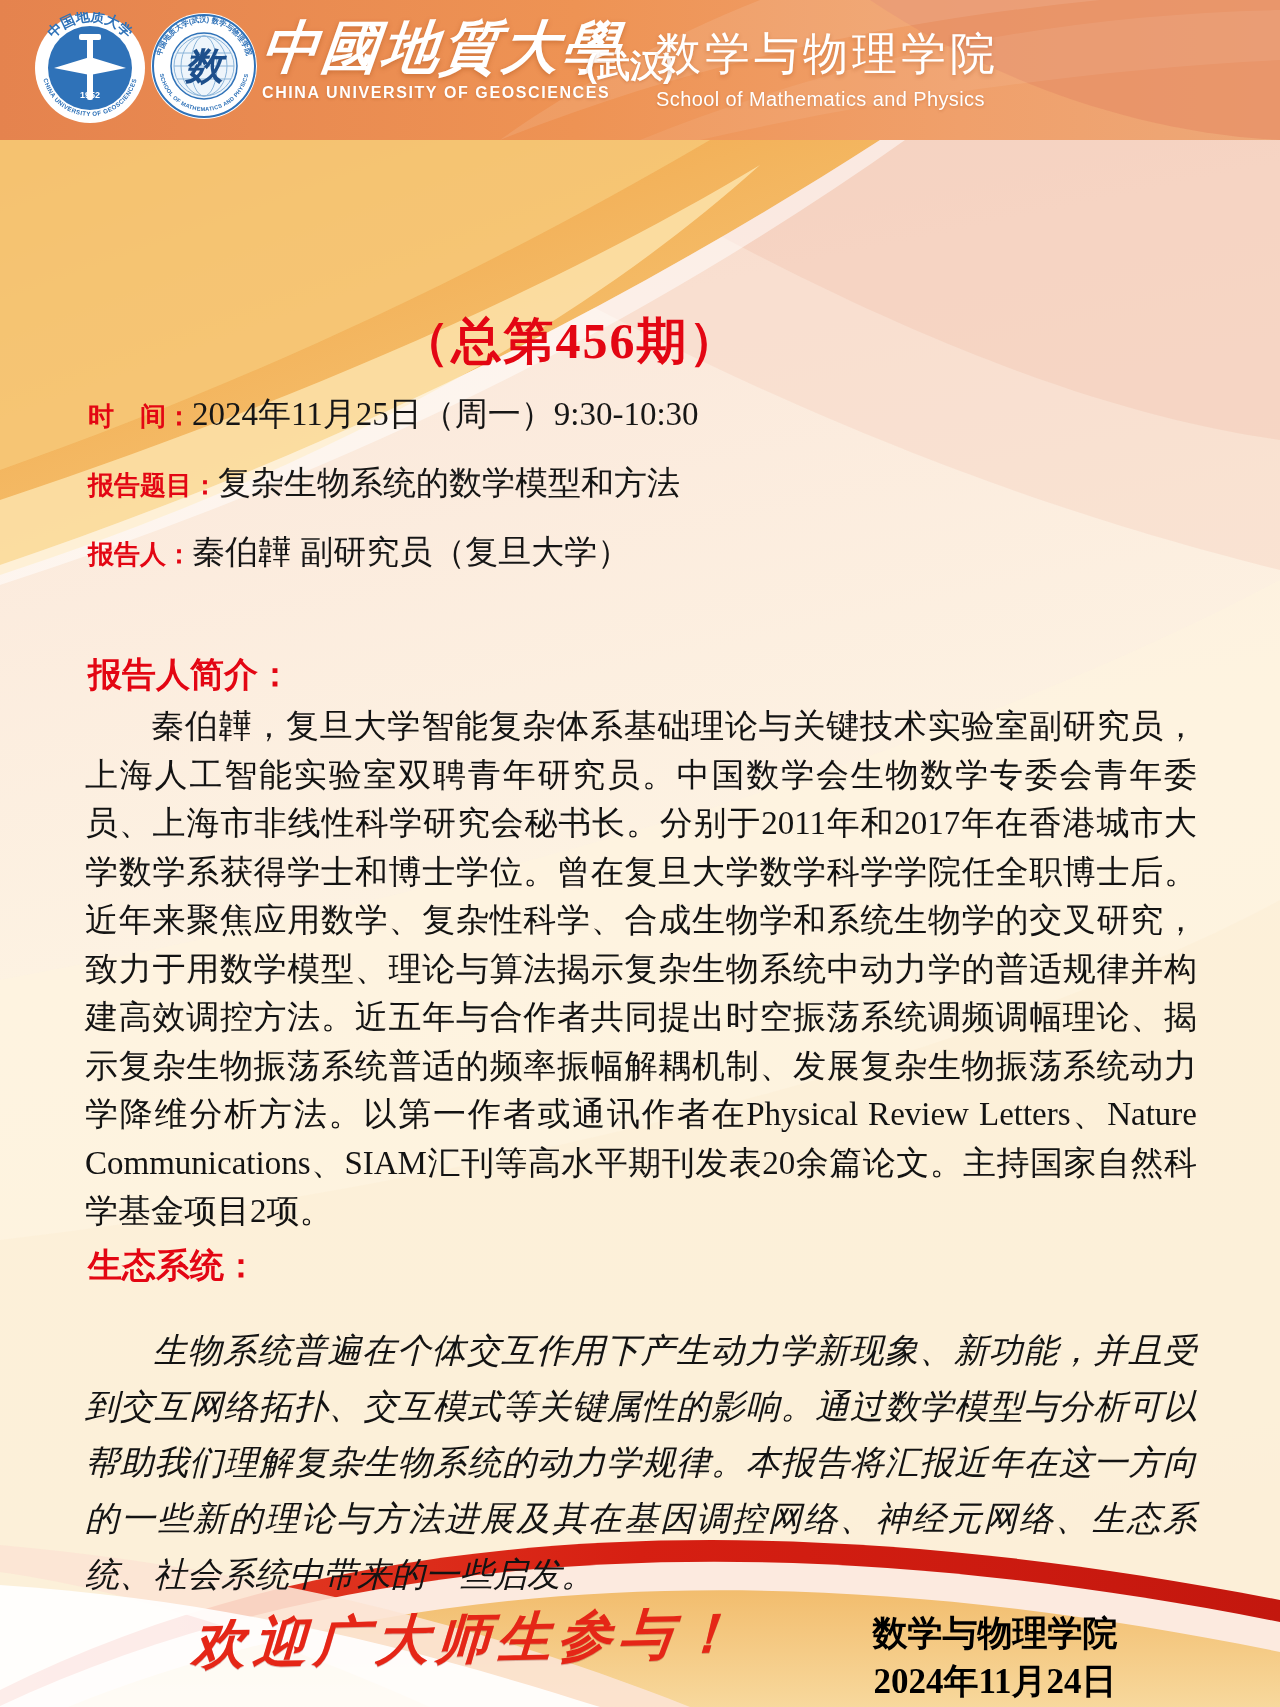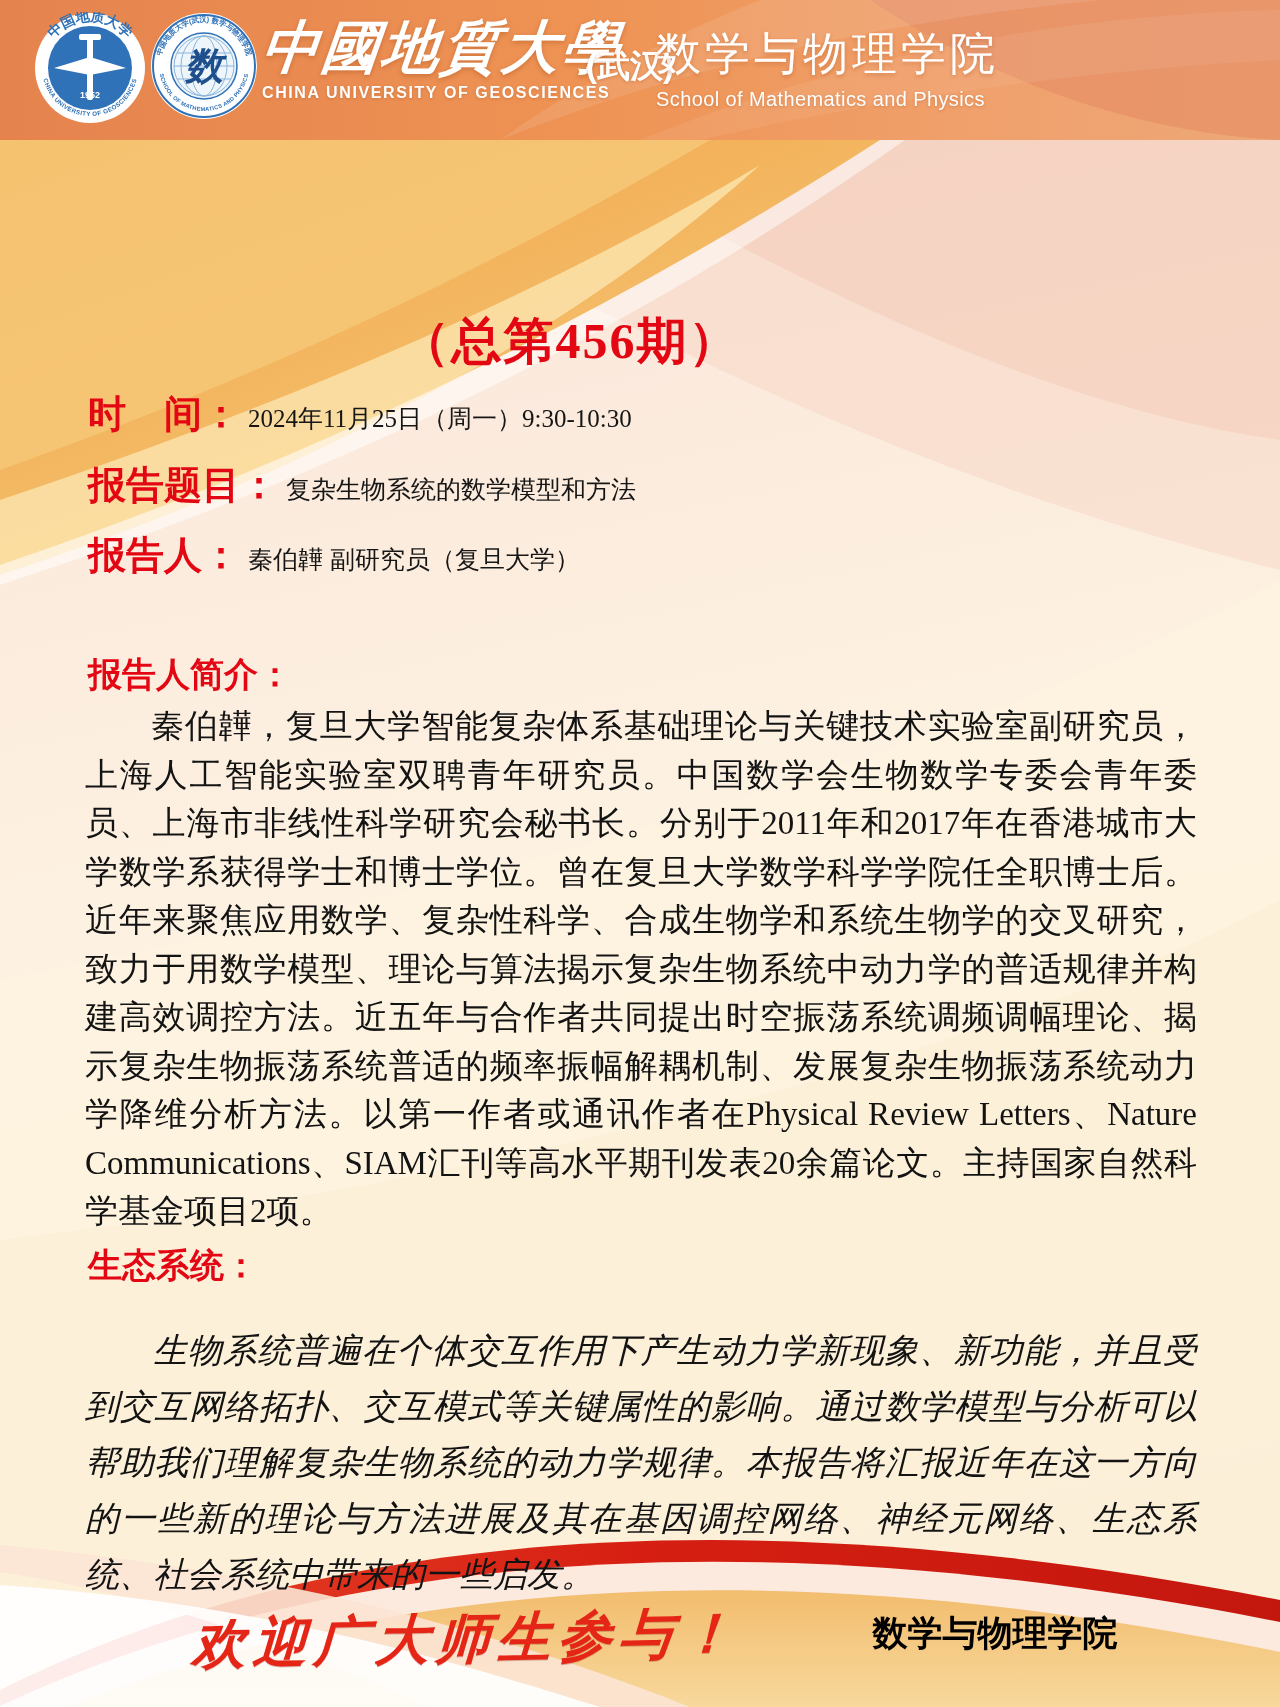--- a/index.html
+++ b/index.html
@@ -31,22 +31,22 @@
     font-family:"Liberation Serif","DejaVu Serif",serif;font-weight:bold;
     font-size:55px;color:#e30613;letter-spacing:2px;}
   .title2{position:absolute;left:0;width:1140px;top:308px;text-align:center;
     font-family:"Liberation Serif","DejaVu Serif",serif;font-weight:bold;
     font-size:50px;color:#e30613;letter-spacing:2px;}
 
   
   .info{position:absolute;left:88px;top:392px;width:1110px;}
   .info-row{display:flex;align-items:baseline;margin-bottom:22px;line-height:44px;}
   .info-label{font-family:"Liberation Serif","DejaVu Serif",serif;font-weight:bold;
-    font-size:38px;color:#e30613;white-space:pre;}
-  .info-value{font-size:25px;color:#161616;margin-left:8px;text-align:center;}
+    font-size:26px;color:#e30613;white-space:pre;}
+  .info-value{font-size:33px;color:#161616;text-align:center;}
   .v-serif{font-family:"Liberation Serif","DejaVu Serif",serif;}
 
   .section-heading{position:absolute;left:88px;
     font-family:"Liberation Serif","DejaVu Serif",serif;font-weight:bold;
     font-size:34px;color:#e30613;}
   .bio-heading{top:652px;text-align:right;}
   .bio-text{
     position:absolute;left:85px;top:702px;width:1112px;
     font-size:33px;line-height:48.5px;color:#131313;text-align:justify;text-indent:2em;font-family:Liberation Serif, serif;
   }
@@ -204,16 +204,17 @@
 
     <div class="section-heading bio-heading">报告人简介：</div>
     <div class="bio-text">秦伯韡，复旦大学智能复杂体系基础理论与关键技术实验室副研究员，上海人工智能实验室双聘青年研究员。中国数学会生物数学专委会青年委员、上海市非线性科学研究会秘书长。分别于2011年和2017年在香港城市大学数学系获得学士和博士学位。曾在复旦大学数学科学学院任全职博士后。近年来聚焦应用数学、复杂性科学、合成生物学和系统生物学的交叉研究，致力于用数学模型、理论与算法揭示复杂生物系统中动力学的普适规律并构建高效调控方法。近五年与合作者共同提出时空振荡系统调频调幅理论、揭示复杂生物振荡系统普适的频率振幅解耦机制、发展复杂生物振荡系统动力学降维分析方法。以第一作者或通讯作者在Physical Review Letters、Nature Communications、SIAM汇刊等高水平期刊发表20余篇论文。主持国家自然科学基金项目2项。</div>
 
     <div class="section-heading abs-heading">生态系统：</div>
     <div class="abs-text">生物系统普遍在个体交互作用下产生动力学新现象、新功能，并且受到交互网络拓扑、交互模式等关键属性的影响。通过数学模型与分析可以帮助我们理解复杂生物系统的动力学规律。本报告将汇报近年在这一方向的一些新的理论与方法进展及其在基因调控网络、神经元网络、生态系统、社会系统中带来的一些启发。</div>
 
     <div class="welcome">欢迎广大师生参与！</div>
     <div class="org-block">
       <div class="org-line">数学与物理学院</div>
+      <div class="date-line">2024年11月24日</div>
     </div>
 
   </div>
 </div>
 
 </body></html>

